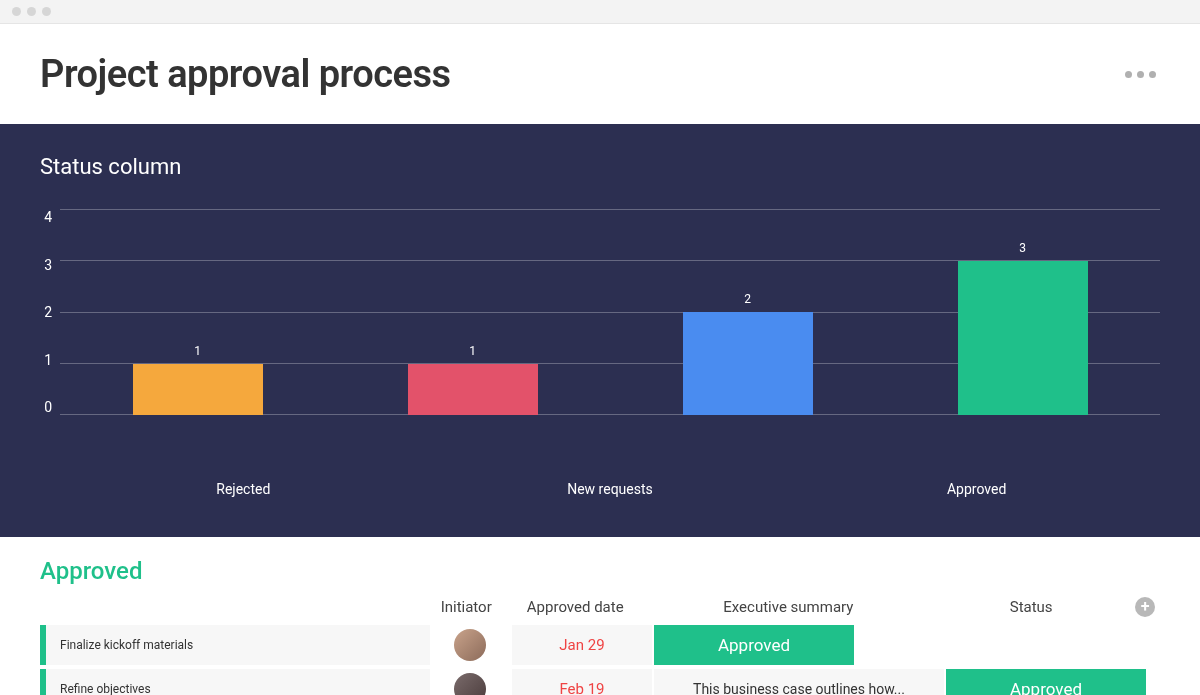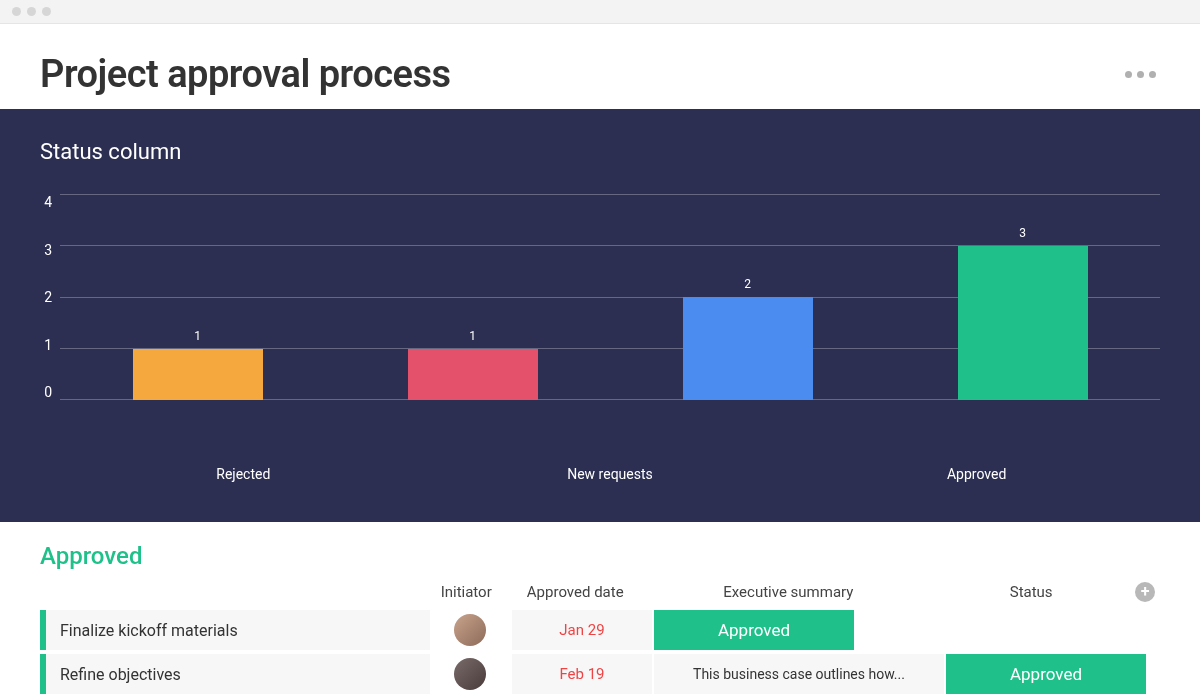--- a/index.html
+++ b/index.html
@@ -26,21 +26,21 @@
     .window-dot {
       width: 9px;
       height: 9px;
       border-radius: 50%;
       background: #d6d6d6;
     }
     .header {
       display: flex;
       justify-content: space-between;
       align-items: center;
-      padding: 28px 40px 13px 40px;
+      padding: 28px 40px 28px 40px;
     }
     .page-title {
       font-size: 38px;
       font-weight: 600;
       color: #333333;
       letter-spacing: -0.5px;
     }
     .more-dots {
       display: flex;
       gap: 5px;
@@ -196,21 +196,21 @@
     .row-accent {
       width: 6px;
       background: #1fc08a;
     }
     .task-cell {
       width: 384px;
       background: #f7f7f7;
       display: flex;
       align-items: center;
       padding-left: 14px;
-      font-size: 16px;
+      font-size: 12px;
       color: #333333;
     }
     .initiator-cell {
       width: 80px;
       display: flex;
       align-items: center;
       justify-content: center;
       background: #ffffff;
     }
     .avatar {

